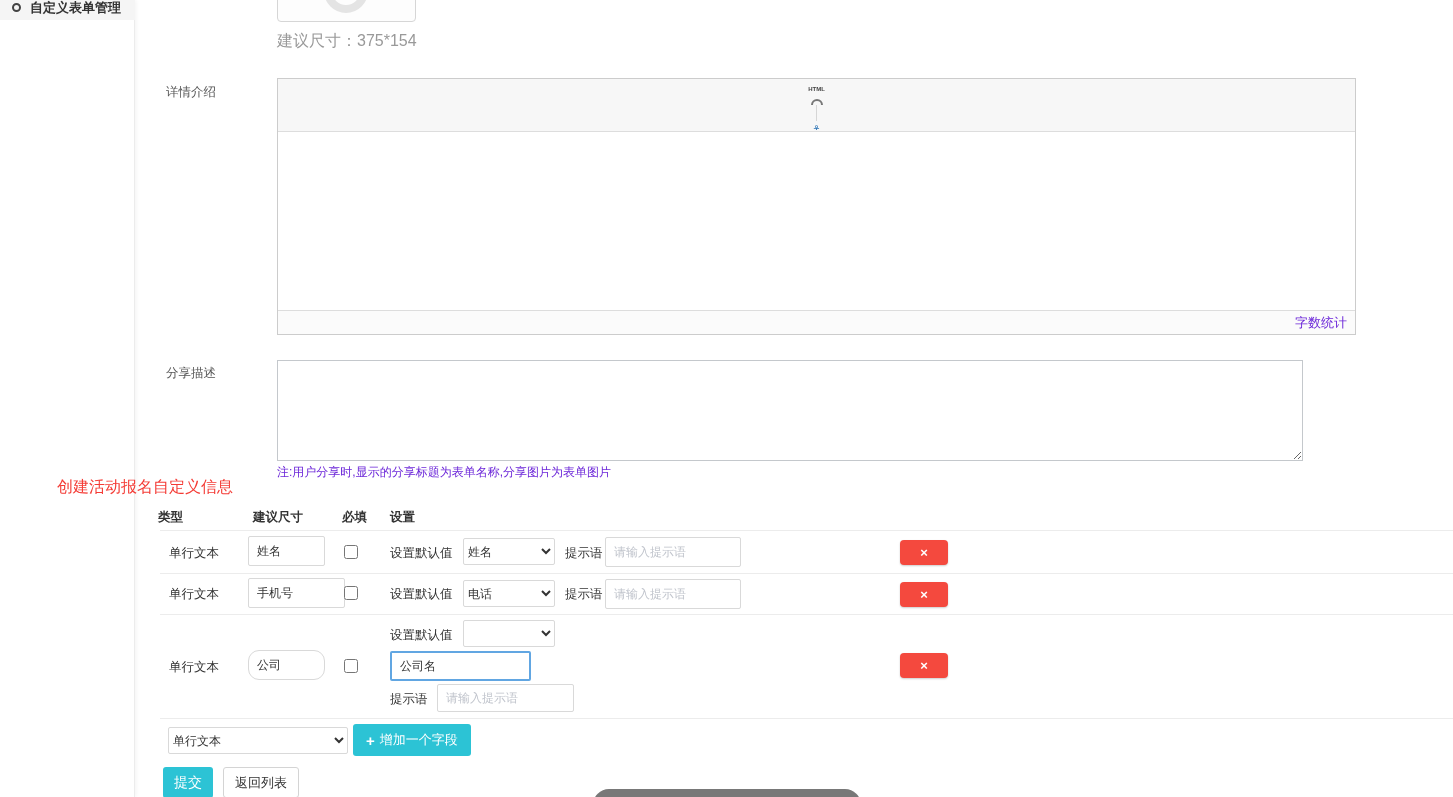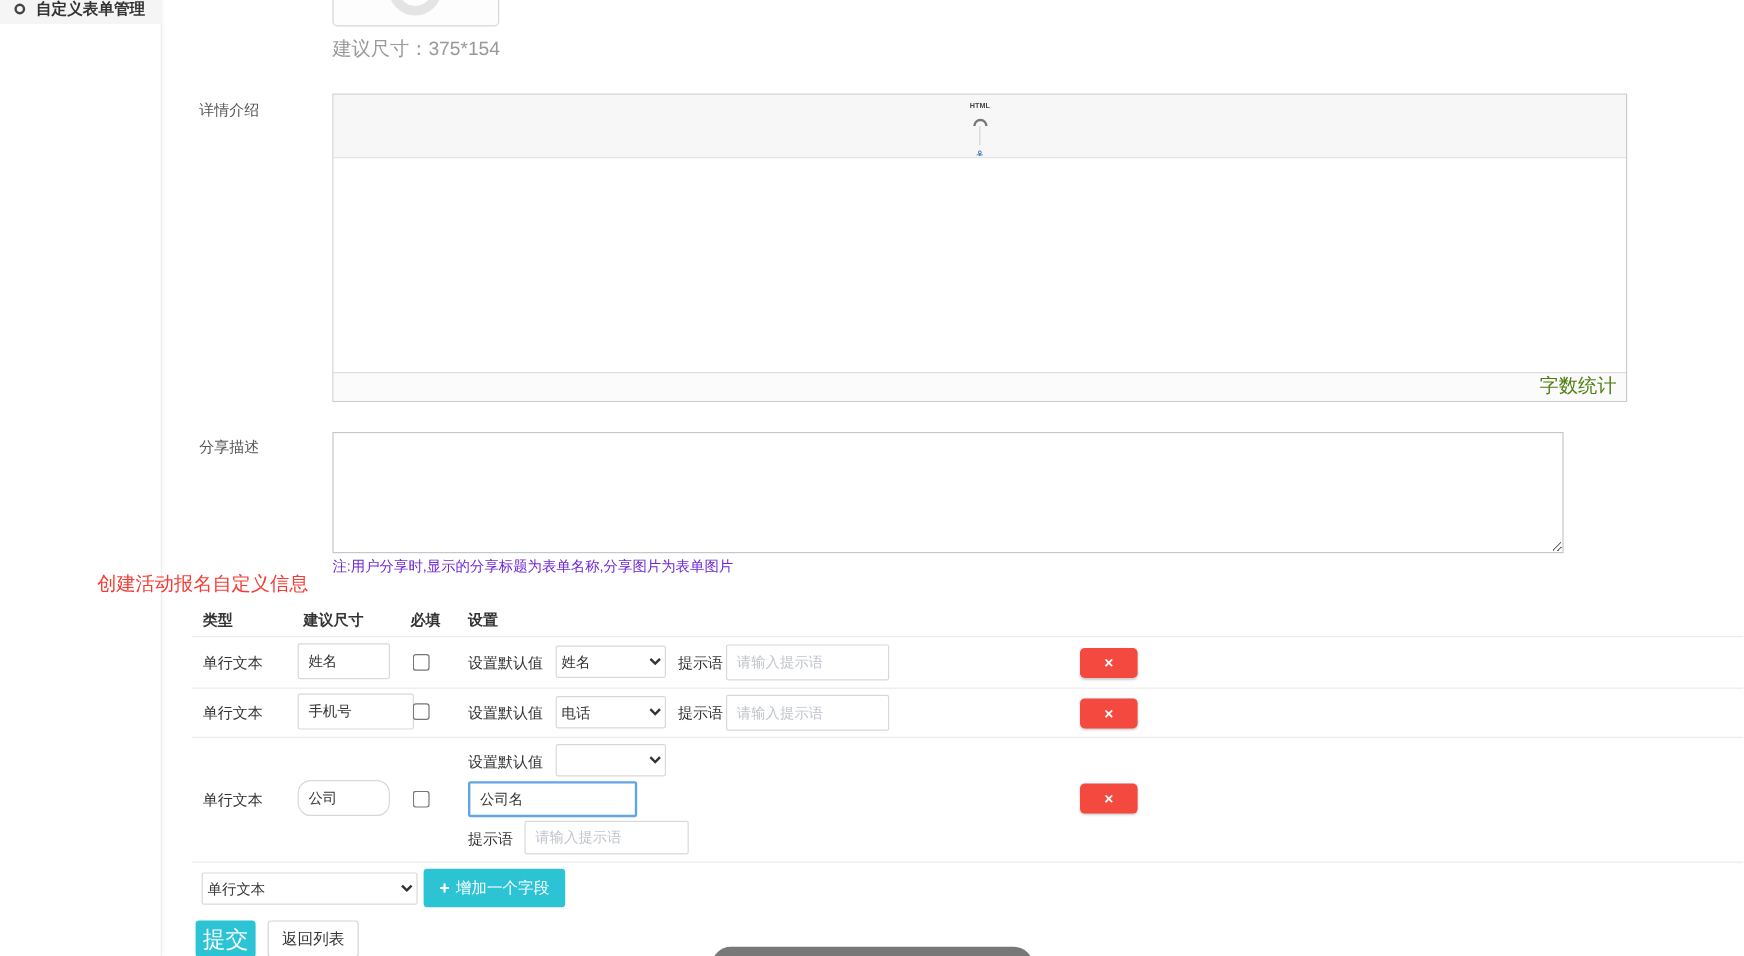--- a/index.html
+++ b/index.html
@@ -87,45 +87,45 @@
   .ic-anchor::before { content:"⚓"; font-size:12px; color:#2e75b6; }
   .ic-print::before { content:""; width:12px; height:10px; border:1px solid #77828e;
       background:linear-gradient(#e8e8e8 0 2px,#37414b 2px 7px,#e8e8e8 7px); }
   .ic-paste::before { content:""; width:9px; height:12px; background:#c77f3f; border:1px solid #8d5a28; border-radius:1px;
       box-shadow:inset 0 2px 0 #e7b98a; }
   .tb-select { display:inline-flex; align-items:center; height:20px; background:#fff; border:1px solid #c8c8c8; margin:0 2px; cursor:pointer; flex:0 0 auto; }
   .tb-select-label { flex:1; padding:0 5px; font-size:11px; color:#555; overflow:hidden; }
   .tb-select-caret { width:13px; align-self:stretch; border-left:1px solid #c8c8c8; display:flex; align-items:center; justify-content:center; font-size:7px; color:#555; background:#f4f4f4; }
   .edit-area { flex:1; background:#fff; cursor:text; }
   .statusbar { height:24px; border-top:1px solid #ddd; background:#fbfbfb; display:flex; align-items:center; justify-content:flex-end;
-               padding:0 8px; font-size:16px; color:#4d7c0f; }
+               padding:0 8px; font-size:13px; color:#6d28d9; }
 
   
   .share-ta { position:absolute; left:277px; top:360px; width:1026px; height:101px; border:1px solid #c4c8cc; resize:both;
               font-family:"Liberation Sans",sans-serif; font-size:13px; padding:6px; color:#333; outline:none; }
   .share-note { position:absolute; left:277px; top:464px; font-size:12px; color:#6d28d9; }
 
   
-  .red-title { position:absolute; left:57px; top:477px; font-size:16px; color:#f43b35; z-index:5;margin-left:24px; }
+  .red-title { position:absolute; left:57px; top:477px; font-size:16px; color:#f43b35; z-index:5; }
   .th { position:absolute; top:509px; font-size:12.5px; color:#333; font-weight:bold; }
   .cell-text { position:absolute; font-size:12.5px; color:#333; }
   .txt { position:absolute; height:30px; border:1px solid #d9d9d9; border-radius:2px; font-size:12px; color:#333; padding:0 8px;
          font-family:"Liberation Sans",sans-serif; outline:none; background:#fff; }
   .txt::placeholder { color:#c0c4cc; }
   .txt.focused { border:2px solid #61a6e2; }
   .sel { position:absolute; height:27px; font-size:12px; color:#333; border:1px solid #d9d9d9; border-radius:2px; background:#fff;
          font-family:"Liberation Sans",sans-serif; outline:none; }
   .chk { position:absolute; width:14px; height:14px; cursor:pointer; }
   .xbtn { position:absolute; left:900px; width:48px; height:25px; background:#f4493e; border:none; border-radius:4px; color:#fff;
           font-size:13px; font-weight:bold; cursor:pointer; box-shadow:0 1px 2px rgba(0,0,0,.2); line-height:1; }
   .addbtn { position:absolute; left:353px; top:724px; height:32px; padding:0 13px; background:#2cc3d5; border:none; border-radius:3px;
             color:#fff; font-size:13px; cursor:pointer; display:flex; align-items:center; gap:5px; }
   .addbtn .plus { font-size:15px; font-weight:bold; line-height:1; }
   .btn-submit { position:absolute; left:163px; top:767px; width:50px; height:31px; background:#2cc3d5; border:none; border-radius:3px;
-                color:#fff; font-size:19px; cursor:pointer; }
+                color:#fff; font-size:14px; cursor:pointer; }
   .btn-back { position:absolute; left:223px; top:767px; width:76px; height:31px; background:#fff; border:1px solid #d4d4d4; border-radius:3px;
               color:#333; font-size:13px; cursor:pointer; }
   .toast { position:absolute; left:593px; top:789px; width:268px; height:30px; background:#787878; border-radius:16px 16px 0 0; }
 </style>
 </head>
 <body>
 
 <div id="app">
 
   <div class="sidebar">
@@ -215,21 +215,21 @@
       <span>字数统计</span>
     </div>
   </div>
 
   <div class="flabel" style="left:166px; top:365px;">分享描述</div>
   <textarea class="share-ta" style=""></textarea>
   <div class="share-note">注:用户分享时,显示的分享标题为表单名称,分享图片为表单图片</div>
 
   <div class="red-title">创建活动报名自定义信息</div>
 
-  <div class="th" style="left:169px;">类型</div>
+  <div class="th" style="left:158px;">类型</div>
   <div class="th" style="left:253px;">建议尺寸</div>
   <div class="th" style="left:342px;">必填</div>
   <div class="th" style="left:390px;">设置</div>
 
   <div class="hline" style="top:530px;"></div>
 
   <div>
     <div class="cell-text" style="left:169px; top:545px;">单行文本</div>
     <input class="txt" style="left: 248px; top: 536px; width: 77px;" value="姓名">
     <input type="checkbox" class="chk" style="left: 344px; top: 545px;">

